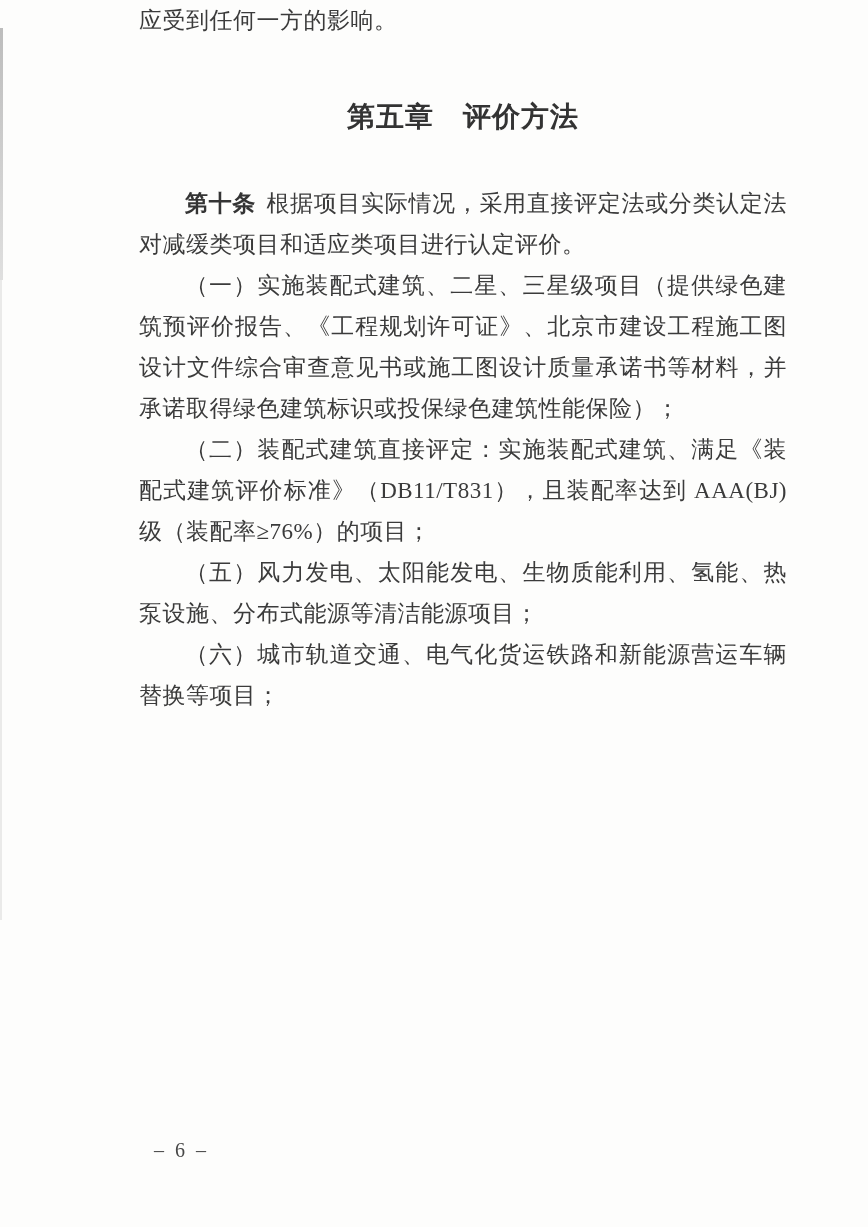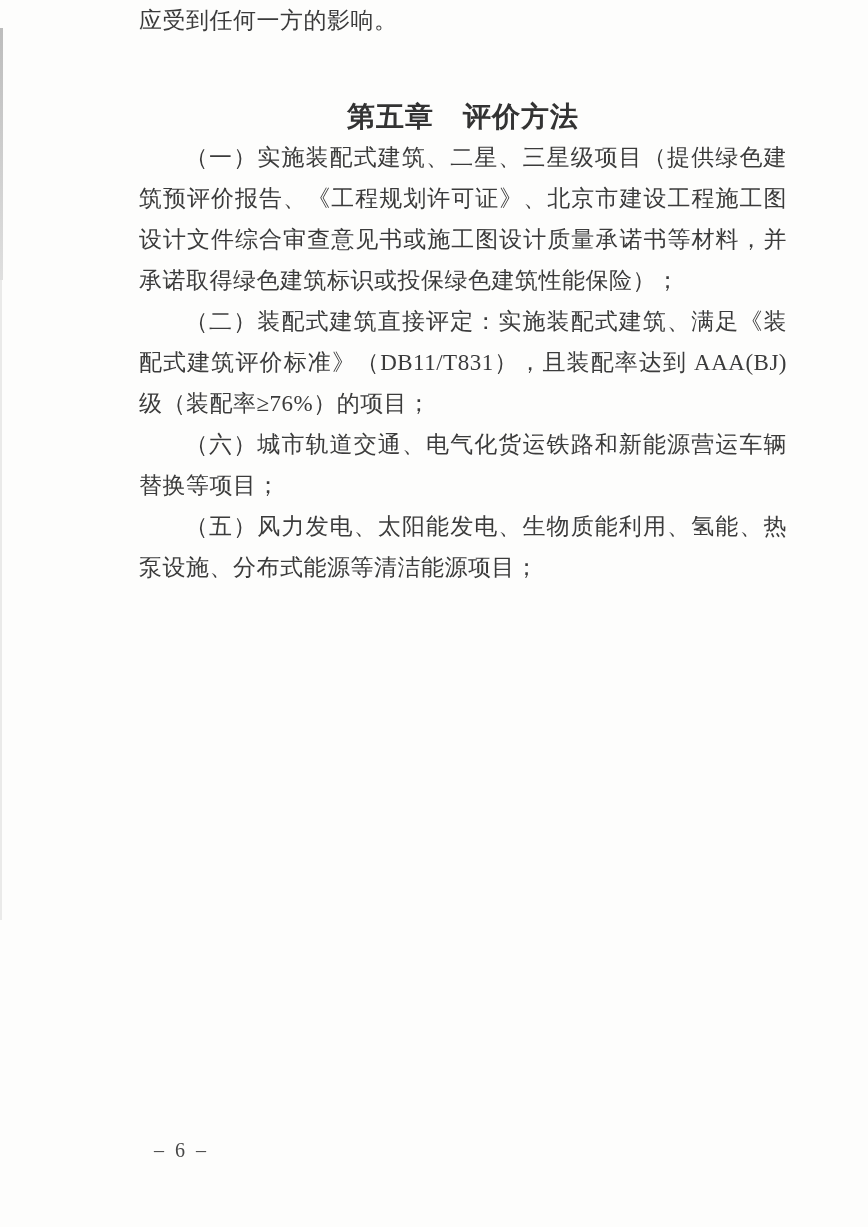--- a/index.html
+++ b/index.html
@@ -91,29 +91,32 @@
 
   <div class="scan-edge"></div>
   <div class="scan-edge-lower"></div>
 
   <div class="content">
 
     <p class="cont-line">应受到任何一方的影响。</p>
 
     <h2 class="chapter-heading">第五章　评价方法</h2>
 
+    <p class="article article-first">
+      <span class="lead">第十条</span><span>根据项目实际情况，采用直接评定法或分类认定法对减缓类项目和适应类项目进行认定评价。</span>
+    </p>
 
 
     <p class="list-item">（一）实施装配式建筑、二星、三星级项目（提供绿色建筑预评价报告、《工程规划许可证》、北京市建设工程施工图设计文件综合审查意见书或施工图设计质量承诺书等材料，并承诺取得绿色建筑标识或投保绿色建筑性能保险）；</p>
 
     <p class="list-item">（二）装配式建筑直接评定：实施装配式建筑、满足《装配式建筑评价标准》（DB11/T831），且装配率达到 AAA(BJ)级（装配率≥76%）的项目；</p>
 
 
 
+    <p class="list-item">（五）风力发电、太阳能发电、生物质能利用、氢能、热泵设施、分布式能源等清洁能源项目；</p>
+
     <p class="list-item">（六）城市轨道交通、电气化货运铁路和新能源营运车辆替换等项目；</p>
-
-    <p class="list-item">（五）风力发电、太阳能发电、生物质能利用、氢能、热泵设施、分布式能源等清洁能源项目；</p>
 
   </div>
 
   <div class="page-number">– 6 –</div>
 
 </div>
 
 </body></html>

